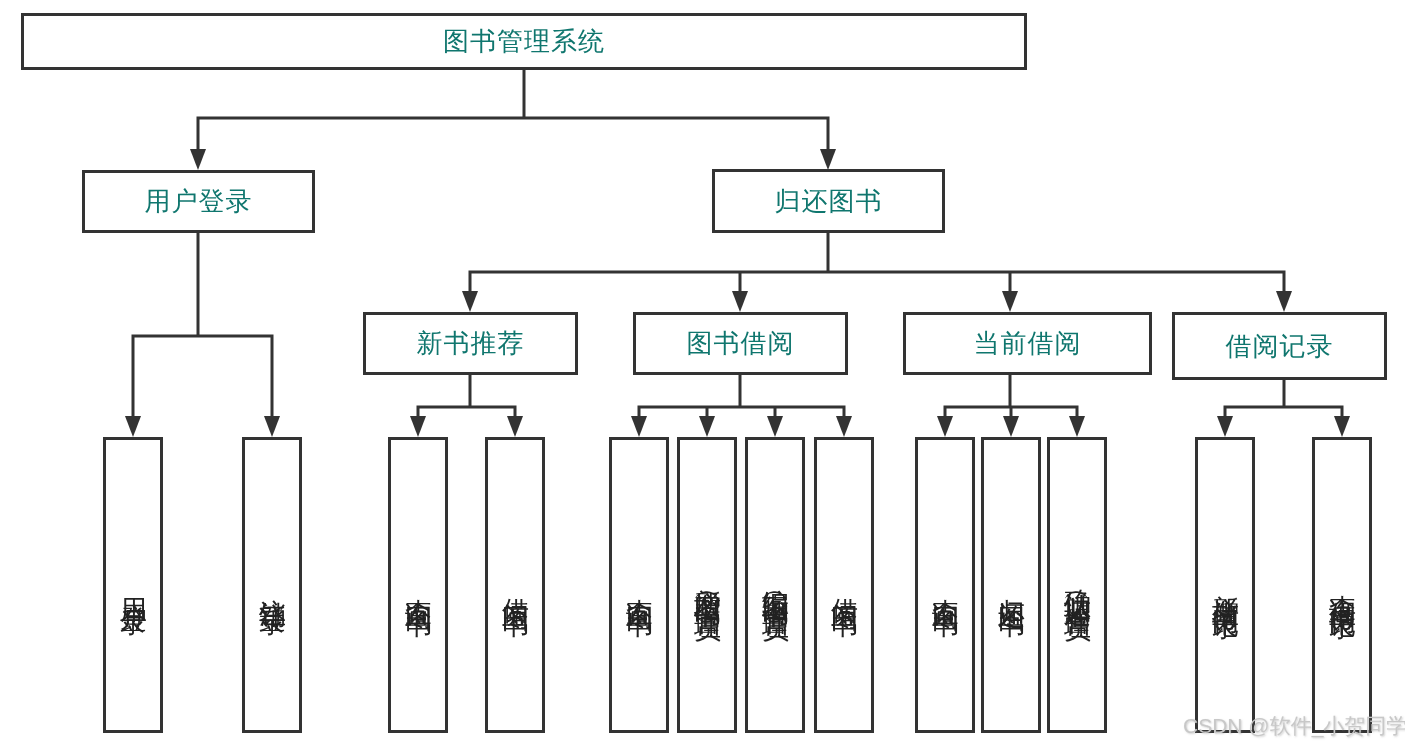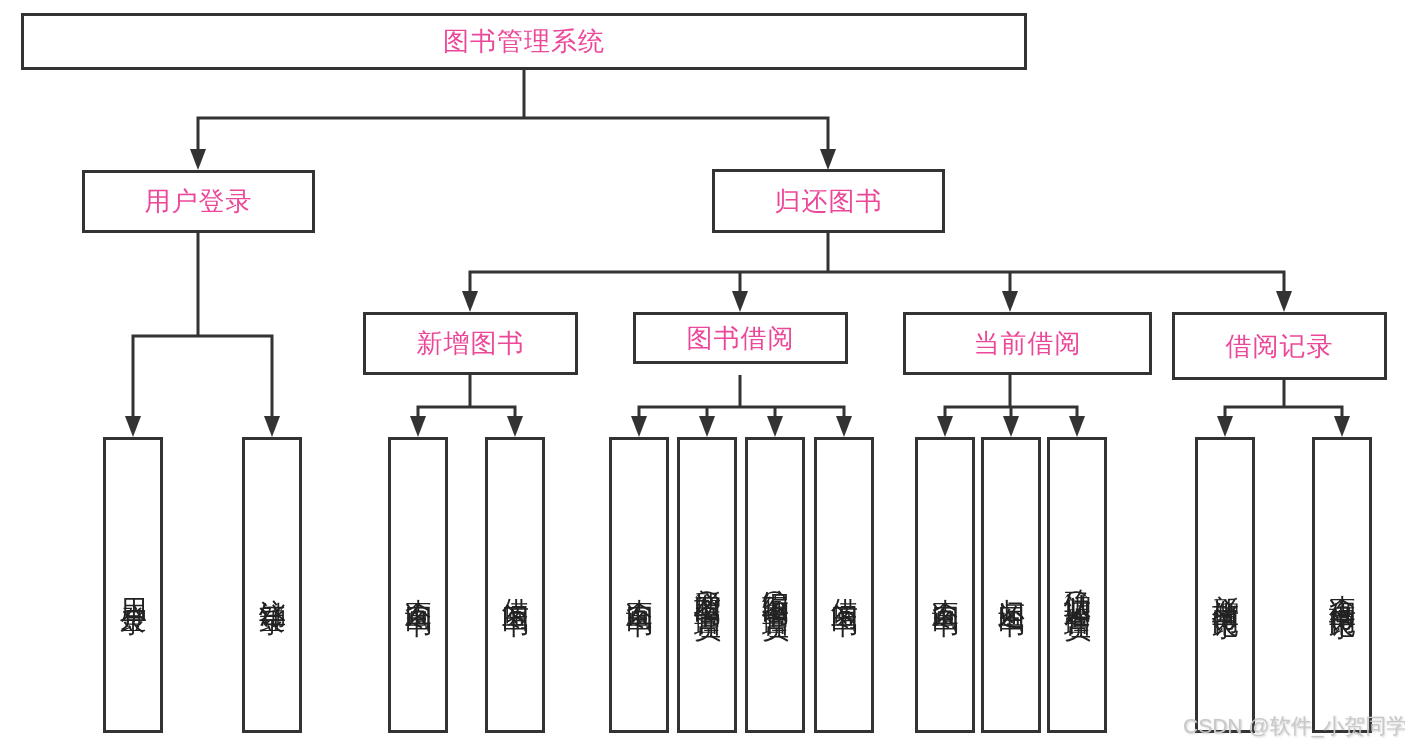--- a/index.html
+++ b/index.html
@@ -22,21 +22,21 @@
     box-sizing: border-box;
     background: #ffffff;
     border: 3px solid #333333;
     display: flex;
     align-items: center;
     justify-content: center;
   }
   .hbox span {
     font-size: 26px;
     letter-spacing: 1px;
-    color: #ec4899;
+    color: #0f766e;
     white-space: nowrap;
     font-family: Liberation Serif, serif;
   }
   .vbox {
     position: absolute;
     box-sizing: border-box;
     width: 60px;
     height: 296px;
     top: 437px;
     background: #ffffff;
@@ -127,23 +127,23 @@
   </div>
 
   <div class="hbox" style="left:82px; top:170px; width:233px; height:63px;">
     <span>用户登录</span>
   </div>
   <div class="hbox" style="left:712px; top:169px; width:233px; height:64px;">
     <span>归还图书</span>
   </div>
 
   <div class="hbox" style="left:363px; top:312px; width:215px; height:63px;">
-    <span>新增图书</span>
+    <span>新书推荐</span>
   </div>
-  <div class="hbox" style="left:633px; top:312px; width:215px; height:52px;">
+  <div class="hbox" style="left:633px; top:312px; width:215px; height:63px;">
     <span>图书借阅</span>
   </div>
   <div class="hbox" style="left:903px; top:312px; width:249px; height:63px;">
     <span>当前借阅</span>
   </div>
   <div class="hbox" style="left:1172px; top:312px; width:215px; height:68px;">
     <span>借阅记录</span>
   </div>
 
   <div class="vbox" style="left:103px;">

